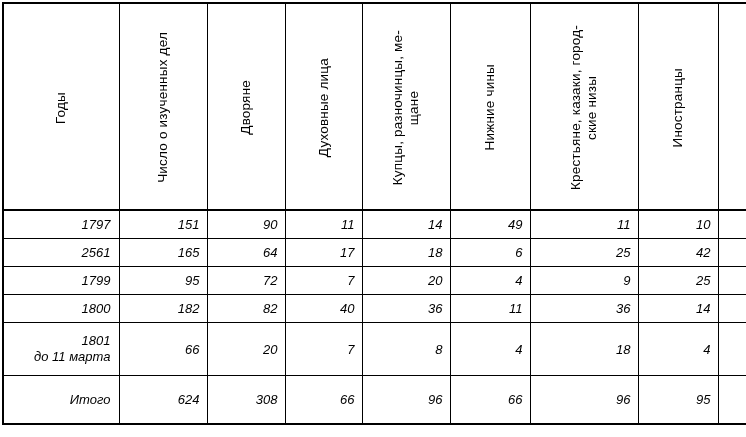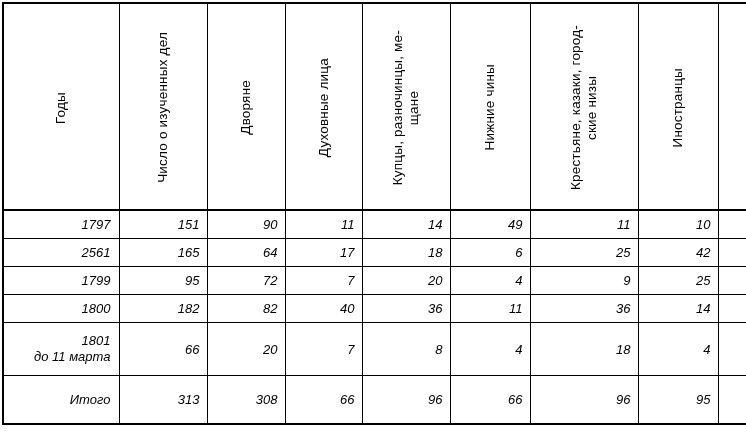--- a/index.html
+++ b/index.html
@@ -209,21 +209,21 @@
         <td>7</td>
         <td>8</td>
         <td>4</td>
         <td>18</td>
         <td>4</td>
         <td>68</td>
       </tr>
 
       <tr class="body-row row-total">
         <td class="year-cell">Итого</td>
-        <td>313</td>
+        <td>624</td>
         <td>308</td>
         <td>66</td>
         <td>96</td>
         <td>66</td>
         <td>96</td>
         <td>95</td>
         <td>727</td>
       </tr>
     </tbody>
   </table>

